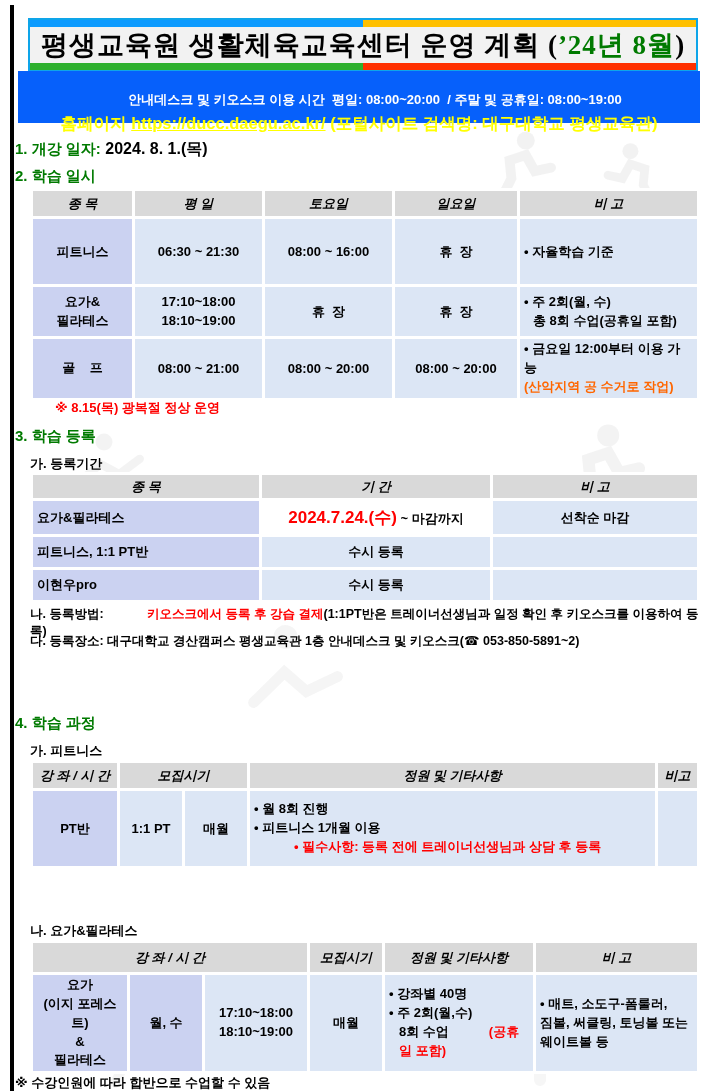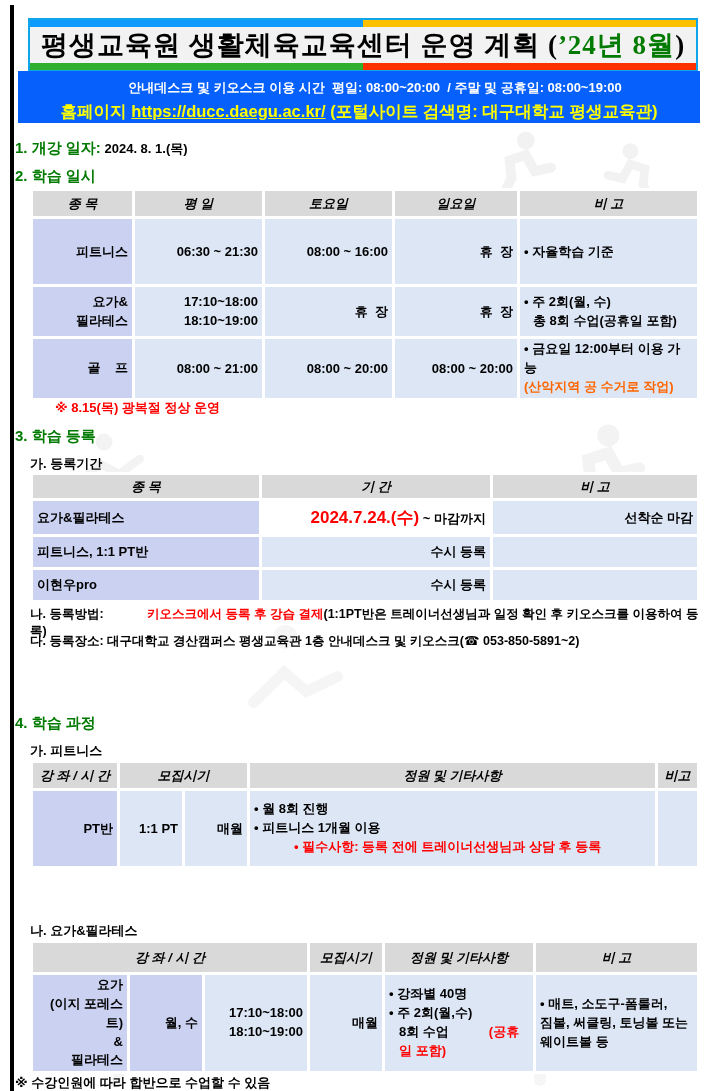--- a/index.html
+++ b/index.html
@@ -13,38 +13,38 @@
   
   .title-box{left:28px;top:18px;width:666px;height:50px;border:2px solid #0ea5e9;background:#f2f2f2;}
   .bar{height:7px;display:flex;}
   .bar .seg{height:100%;width:50%;}
   .title-text{height:36px;display:flex;align-items:center;justify-content:center;
               font-family:"Liberation Serif","DejaVu Serif",serif;
               font-size:27px;font-weight:bold;letter-spacing:1px;white-space:pre;}
   .t-green{color:#007a00;}
   
   .banner{left:18px;top:71px;width:682px;height:52px;background:#0660fb;text-align:center;}
-  .banner-l1{color:#fff;font-size:13px;margin-top:8px;white-space:pre;padding-left:32px;}
+  .banner-l1{color:#fff;font-size:13px;margin-top:20px;white-space:pre;padding-left:32px;}
   .banner-l2{color:#ffff00;font-size:16.5px;margin-top:4px;white-space:pre;}
   .banner-l2 a{color:#ffff00;text-decoration:underline;}
   
   .h-green{color:#007a00;font-size:15px;white-space:pre;}
-  .h-black{font-size:13px;white-space:pre;}
+  .h-black{font-size:16px;white-space:pre;}
   .sub-h{font-size:13px;white-space:pre;}
   .red{color:#ff0000;margin-left:40px;}
   .orange{color:#ff6600;}
   
   table{border-collapse:collapse;table-layout:fixed;}
   th,td{border:3px solid #fff;font-weight:bold;font-size:13px;padding:1px 4px;
         white-space:pre-wrap;overflow:hidden;vertical-align:middle;}
   th{background:#d9d9d9;text-align:center;font-weight:bold;font-style:italic;}
   .lav{background:#cbd2f1;}
   .blu{background:#dce6f5;}
   .wht{background:#ffffff;}
-  .c{text-align:right;}
+  .c{text-align:center;}
   .l{text-align:left;}
   .dline{line-height:1.45;}
   .big-red{color:#ff0000;font-size:17px;}
   .note-line{font-size:13px;white-space:pre;}
   .small-line{font-size:12.5px;white-space:pre-wrap;}
 </style>
 </head>
 <body>
 
 <div id="page">

